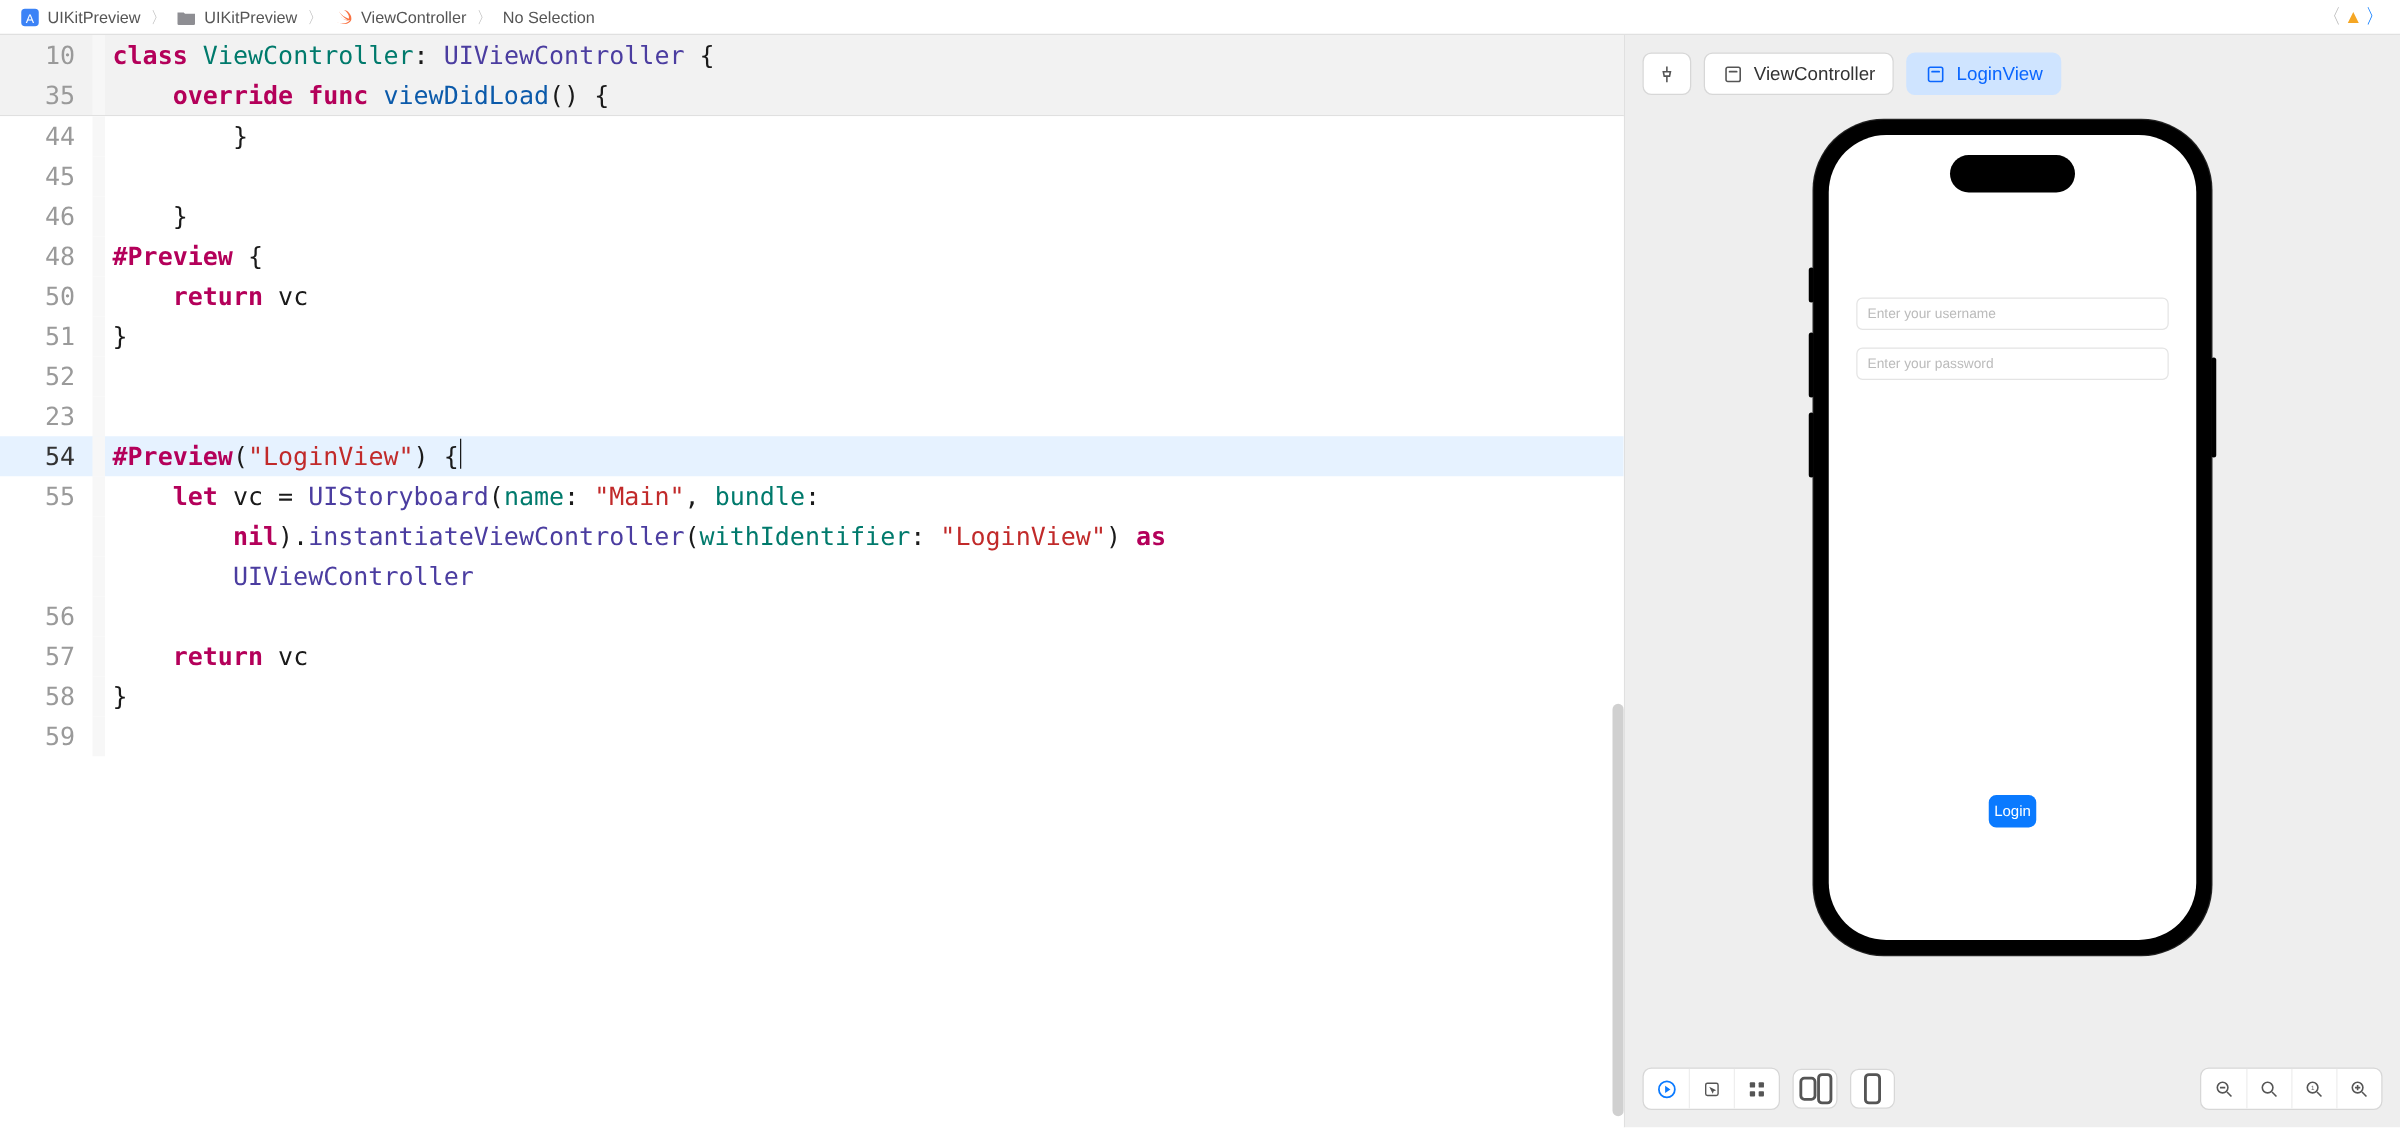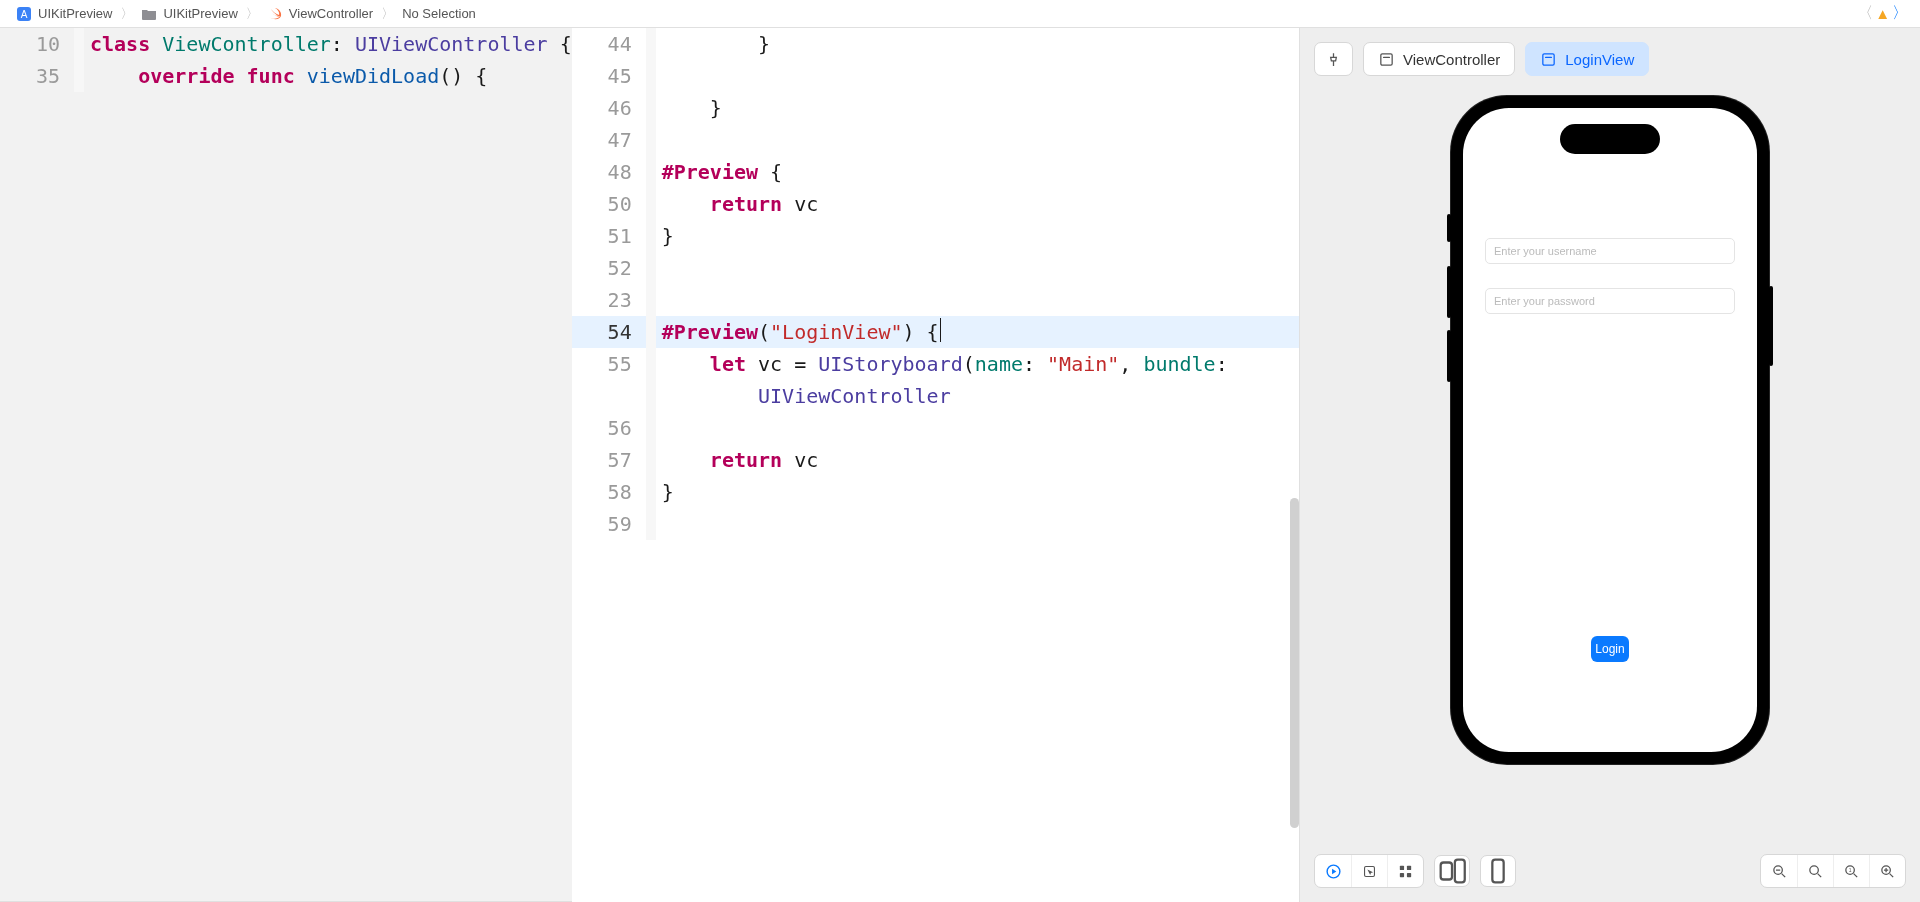--- a/index.html
+++ b/index.html
@@ -28,21 +28,21 @@
   
   .breadcrumb { height:28px; display:flex; align-items:center; padding:0 10px; font-size:13px; color:var(--text-dim); border-bottom:1px solid var(--border); gap:0; }
   .breadcrumb .crumb { display:flex; align-items:center; gap:6px; padding:0 6px; cursor:default; }
   .breadcrumb .sep { color:#bbb; padding:0 2px; }
   .breadcrumb .spacer { flex:1; }
   .bc-icon { width:16px; height:16px; display:inline-flex; align-items:center; justify-content:center; }
   .bc-icon svg { width:16px; height:16px; }
 
   
   .split { flex:1; display:flex; min-height:0; }
-  .editor-pane { flex:1; position:relative; display:flex; min-width:0; border-right:1px solid var(--border); }
+  .editor-pane { flex:1; position:relative; display:flex; flex-direction:column; min-width:0; border-right:1px solid var(--border); }
   .preview-pane { width:620px; background:var(--bg-preview); display:flex; flex-direction:column; position:relative; }
 
   
   .sticky { background:var(--bg-sticky); border-bottom:1px solid var(--border); }
   .sticky .code-row { background:var(--bg-sticky); }
 
   
   .code-scroll { flex:1; overflow:hidden; position:relative; background:var(--bg-editor); }
   .code-row { display:flex; font-family: "SF Mono", Menlo, Consolas, monospace; font-size:20px; line-height:32px; }
   .gutter { width:74px; text-align:right; padding-right:14px; color:var(--gutter-text); user-select:none; background:transparent; }
@@ -73,21 +73,21 @@
   .iphone { width:318px; height:668px; background:#000; border-radius:56px; padding:12px; position:relative; box-shadow:0 0 0 1px #222; }
   .iphone .screen { width:100%; height:100%; background:#fff; border-radius:46px; position:relative; overflow:hidden; display:flex; flex-direction:column; }
   .iphone .island { position:absolute; top:16px; left:50%; transform:translateX(-50%); width:100px; height:30px; background:#000; border-radius:18px; }
   .iphone .side-btn { position:absolute; background:#000; border-radius:2px; }
   .iphone .btn-left-1 { left:-4px; top:118px; width:4px; height:28px; }
   .iphone .btn-left-2 { left:-4px; top:170px; width:4px; height:52px; }
   .iphone .btn-left-3 { left:-4px; top:234px; width:4px; height:52px; }
   .iphone .btn-right  { right:-4px; top:190px; width:4px; height:80px; }
 
   .login-content { padding:130px 22px 30px 22px; flex:1; display:flex; flex-direction:column; }
-  .login-input { height:26px; border:1px solid #e4e4e4; border-radius:5px; margin-bottom:24px; padding:0 8px; font-size:11px; color:#bbb; display:flex; align-items:center; background:#fff; }
+  .login-input { height:26px; border:1px solid #e4e4e4; border-radius:5px; margin-bottom:14px; padding:0 8px; font-size:11px; color:#bbb; display:flex; align-items:center; background:#fff; }
   .login-btn-wrap { margin-top:auto; display:flex; justify-content:center; padding-bottom:60px; }
   .login-btn { background:var(--ios-blue); color:#fff; font-size:12px; padding:6px 4px; border-radius:6px; border:none; }
 
   
   .preview-bottom { display:flex; align-items:center; padding:12px 14px 14px 14px; gap:10px; }
   .btn-group { display:flex; border:1px solid #d7d7d7; border-radius:7px; background:#fff; overflow:hidden; }
   .btn-group .seg { height:32px; width:36px; display:flex; align-items:center; justify-content:center; cursor:pointer; }
   .btn-group .seg + .seg { border-left:1px solid #eee; }
   .btn-group .seg svg { width:17px; height:17px; }
   .btn-single { height:32px; width:36px; border:1px solid #d7d7d7; border-radius:7px; background:#fff; display:flex; align-items:center; justify-content:center; cursor:pointer; }
@@ -168,25 +168,20 @@
           <div class="gutter">45</div>
           <div class="fold-col"></div>
           <div class="code"></div>
         </div>
       <div class="code-row">
           <div class="gutter">46</div>
           <div class="fold-col"></div>
           <div class="code">    }</div>
         </div>
       <div class="code-row">
-          <div class="gutter">47</div>
-          <div class="fold-col"></div>
-          <div class="code"></div>
-        </div>
-      <div class="code-row">
           <div class="gutter">48</div>
           <div class="fold-col"></div>
           <div class="code"><span class="kw-pink">#Preview</span><span> {</span></div>
         </div>
       <div class="code-row">
           <div class="gutter">50</div>
           <div class="fold-col"></div>
           <div class="code"><span>    </span><span class="kw-pink">return</span><span> </span><span>vc</span></div>
         </div>
       <div class="code-row">
@@ -206,20 +201,25 @@
         </div>
       <div class="code-row row-selected">
           <div class="gutter">54</div>
           <div class="fold-col"></div>
           <div class="code"><span class="kw-pink">#Preview</span><span>(</span><span class="string">"LoginView"</span><span>) {</span><span class="cursor-caret"></span></div>
         </div>
       <div class="code-row">
           <div class="gutter">55</div>
           <div class="fold-col"></div>
           <div class="code"><span>    </span><span class="kw-pink">let</span><span> </span><span>vc = </span><span class="purple">UIStoryboard</span><span>(</span><span class="kw-teal">name</span><span>: </span><span class="string">"Main"</span><span>, </span><span class="kw-teal">bundle</span><span>: </span></div>
+        </div>
+      <div class="code-row">
+          <div class="gutter"></div>
+          <div class="fold-col"></div>
+          <div class="code"><span>        </span><span class="kw-pink">nil</span><span>).</span><span class="purple">instantiateViewController</span><span>(</span><span class="kw-teal">withIdentifier</span><span>: </span><span class="string">"LoginView"</span><span>) </span><span class="kw-pink">as</span></div>
         </div>
       <div class="code-row">
           <div class="gutter"></div>
           <div class="fold-col"></div>
           <div class="code"><span>        </span><span class="purple">UIViewController</span></div>
         </div>
       <div class="code-row">
           <div class="gutter">56</div>
           <div class="fold-col"></div>
           <div class="code"></div>

